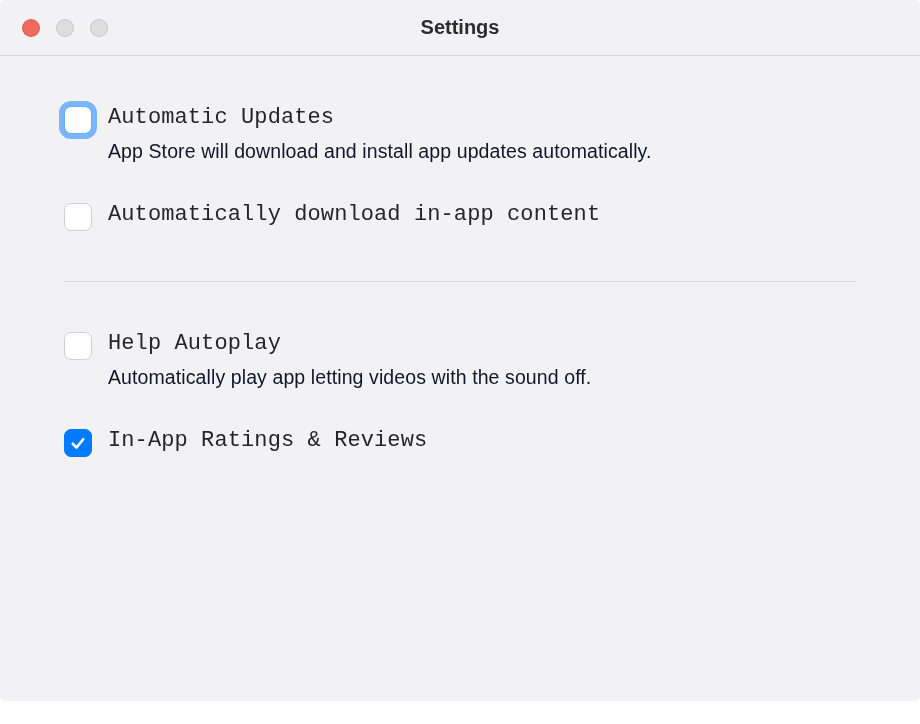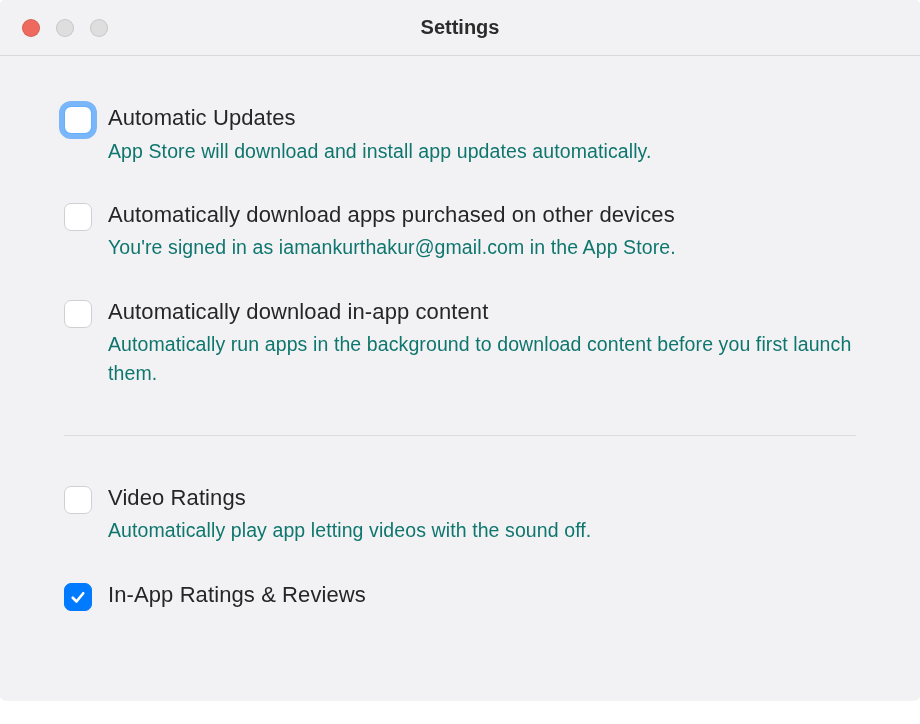--- a/index.html
+++ b/index.html
@@ -101,24 +101,25 @@
     }
     .setting-text {
       flex: 1;
     }
     .setting-label {
       font-size: 22px;
       color: #262626;
       line-height: 1.3;
       margin-bottom: 4px;
       letter-spacing: 0.1px;
+      font-family: Liberation Mono, monospace;
     }
     .setting-desc {
       font-size: 19.5px;
-      color: #0f766e;
+      color: #0f172a;
       line-height: 1.45;
       letter-spacing: 0.1px;
     }
     .divider {
       height: 1px;
       background: #dcdcde;
       margin: 12px 0 48px 0;
     }
   </style>
 </head>
@@ -139,48 +140,38 @@
     <div class="setting-row">
       <div class="checkbox focused">
         
       </div>
       <div class="setting-text">
         <div class="setting-label">Automatic Updates</div>
         <div class="setting-desc">App Store will download and install app updates automatically.</div>
       </div>
     </div>
 
-    <div class="setting-row">
-      <div class="checkbox">
-        
-      </div>
-      <div class="setting-text">
-        <div class="setting-label">Automatically download apps purchased on other devices</div>
-        <div class="setting-desc">You're signed in as iamankurthakur@gmail.com in the App Store.</div>
-      </div>
-    </div>
 
     <div class="setting-row">
       <div class="checkbox">
         
       </div>
       <div class="setting-text">
         <div class="setting-label">Automatically download in-app content</div>
-        <div class="setting-desc">Automatically run apps in the background to download content before you first launch them.</div>
       </div>
     </div>
 
     <div class="divider"></div>
 
     <div class="setting-row">
       <div class="checkbox">
         
       </div>
       <div class="setting-text">
-        <div class="setting-label">Video Ratings</div>
+        <div class="setting-label">Help Autoplay</div>
         <div class="setting-desc">Automatically play app letting videos with the sound off.</div>
       </div>
     </div>
 
     <div class="setting-row">
       <div class="checkbox checked">
         <svg viewBox="0 0 24 24" fill="none" stroke="#ffffff" stroke-width="3.5" stroke-linecap="round" stroke-linejoin="round">
             <polyline points="5 13 10 18 19 7"></polyline>
           </svg>
       </div>

